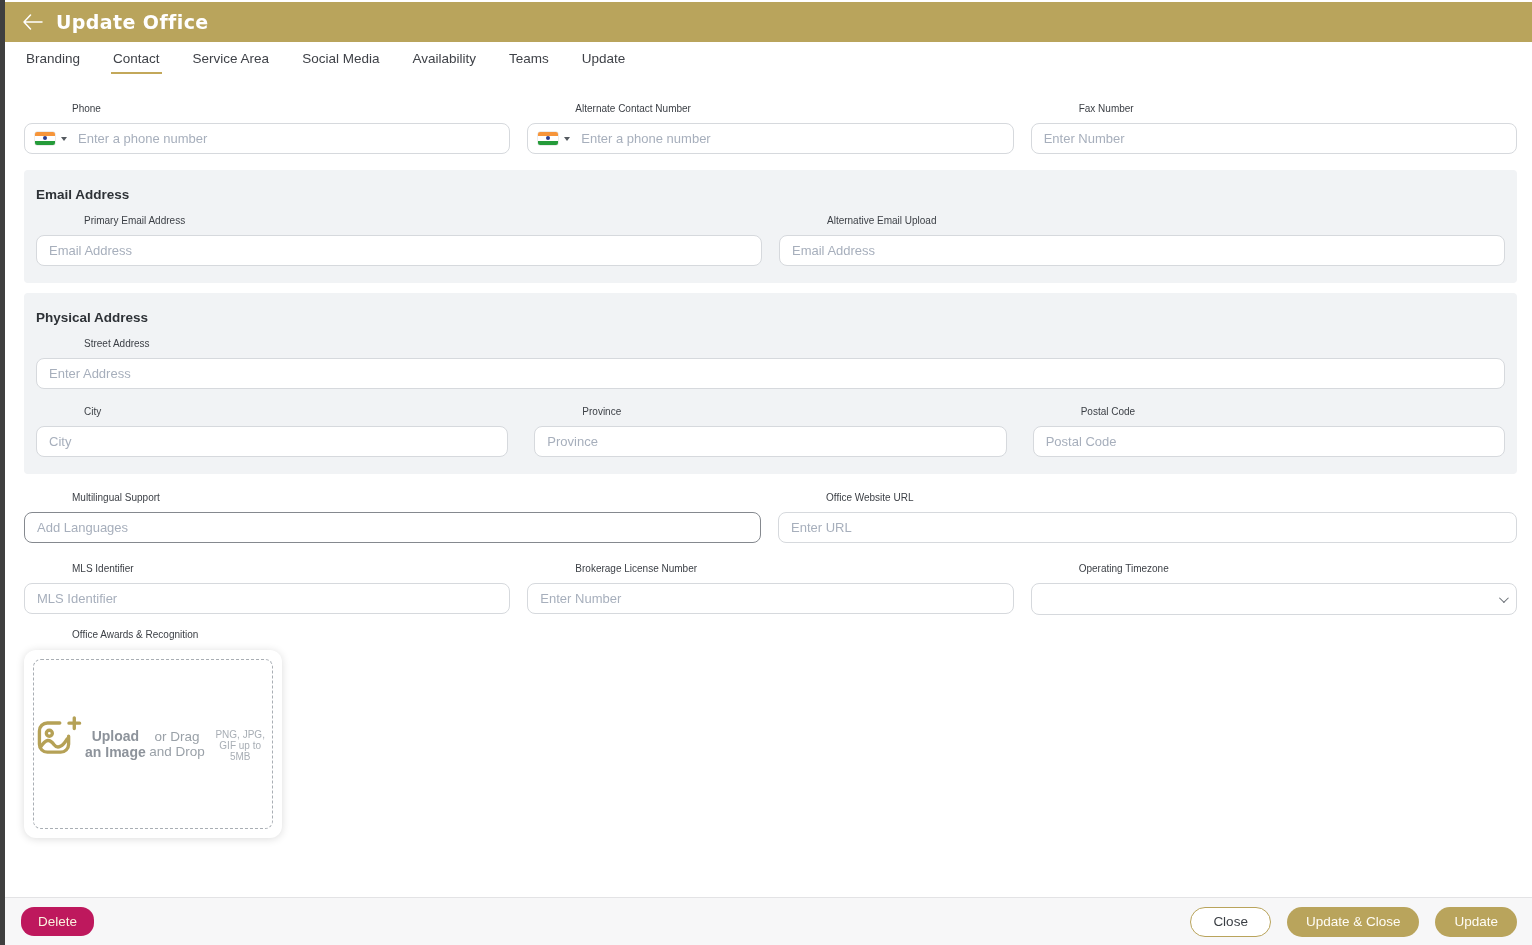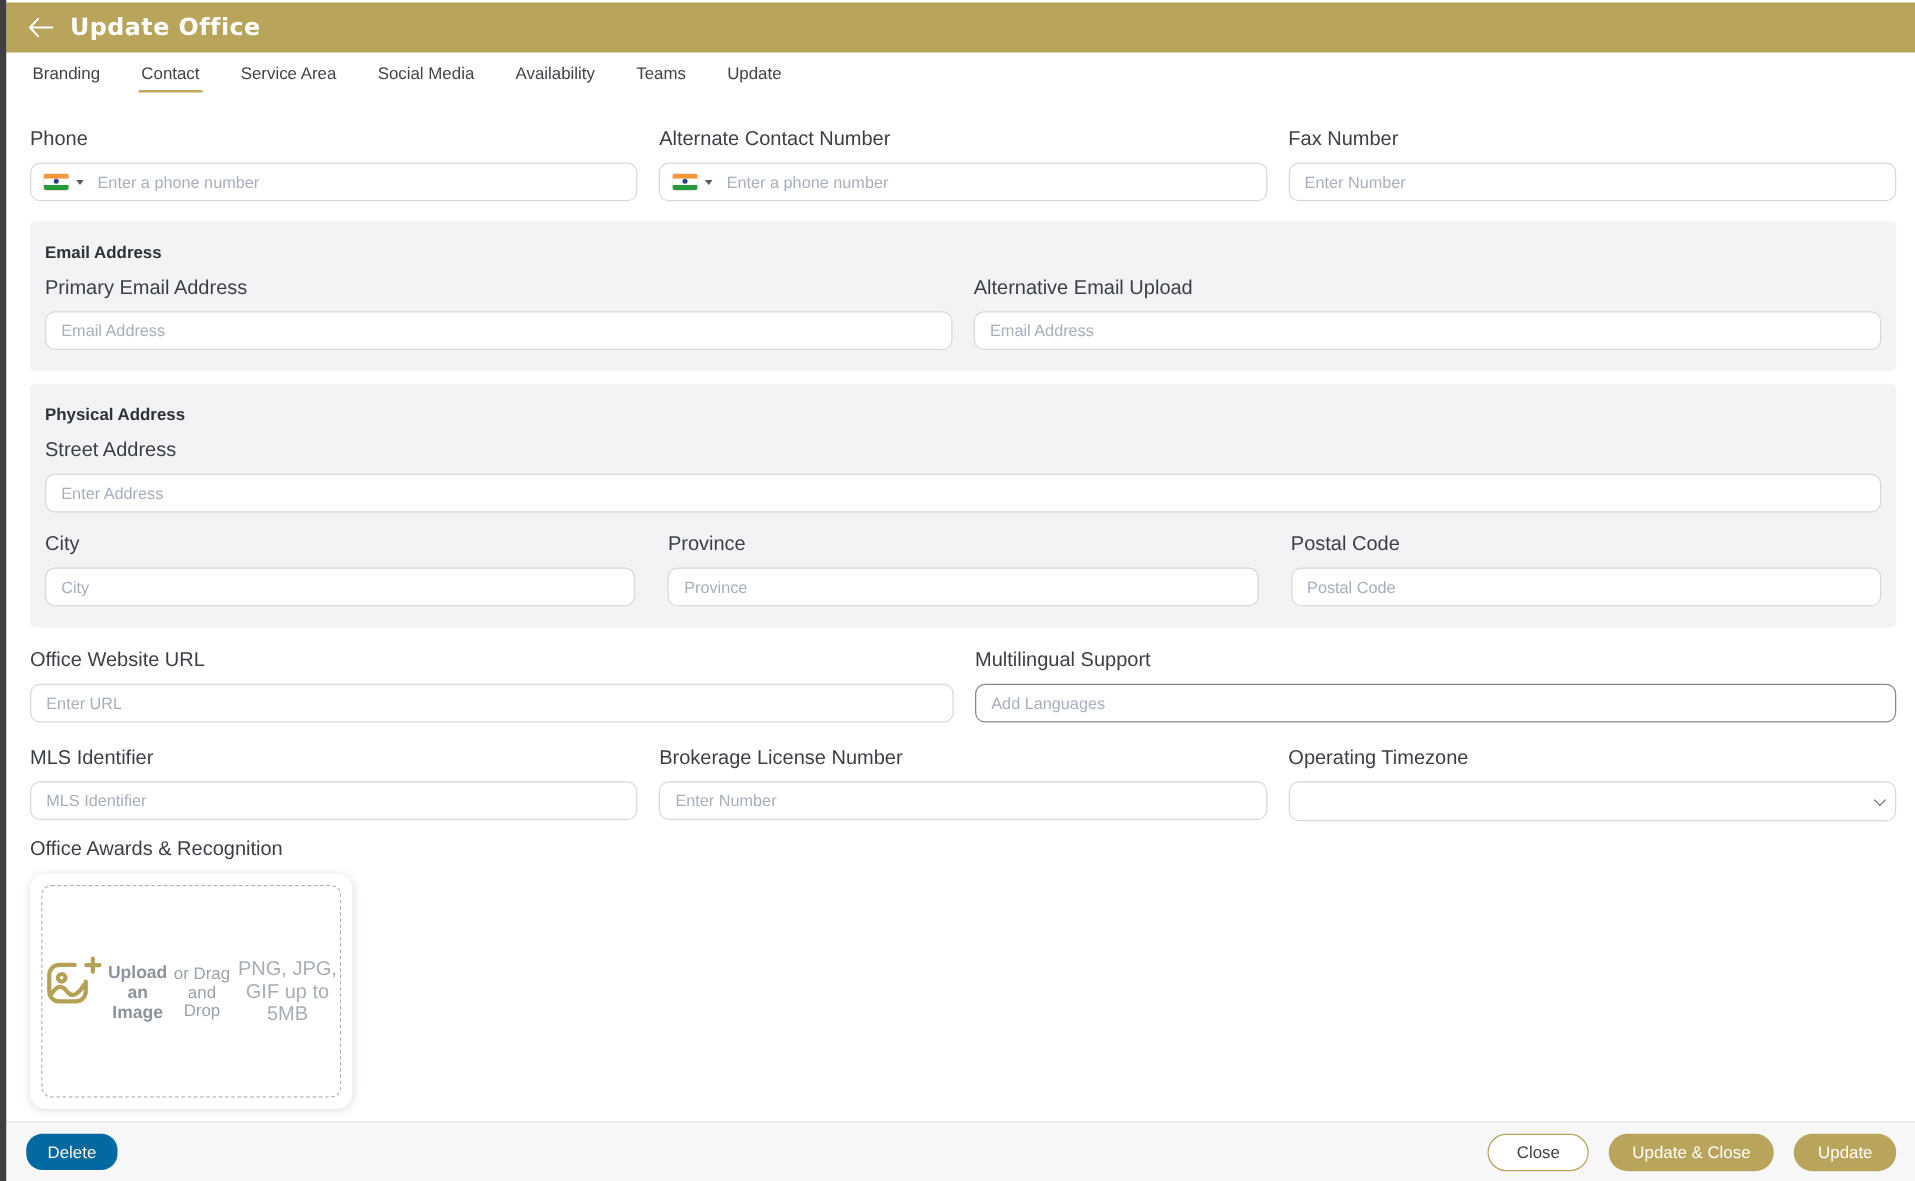--- a/index.html
+++ b/index.html
@@ -29,21 +29,21 @@
     margin-left: 5px; padding: 0 0 0 19px; height: 35px;
     display: flex; align-items: flex-start; gap: 29px;
   }
   .tab {
     font-size: 13.5px; color: #3f4248; padding: 9px 2px 6px; cursor: pointer;
     border-bottom: 2px solid transparent;
   }
   .tab.active { border-bottom-color: #c3a85a; }
   .content { margin-left: 5px; padding: 26px 15px 0 19px; }
 
-  .field-label { display: block; font-size: 16px; color: #3b3f45; margin-bottom: 9px; }
+  .field-label { display: block; font-size: 10px; color: #3b3f45; margin-bottom: 9px; margin-left: 48px; }
   .row { display: flex; gap: 17px; }
   .col { flex: 1; min-width: 0; }
 
   input.text-input {
     width: 100%; height: 31px; border: 1px solid #d6d9dd; border-radius: 8px;
     padding: 0 12px; font-size: 13px; color: #444; background: #fff; outline: none;
     font-family: Liberation Sans, sans-serif;
   }
   input::placeholder { color: #a7afbc; opacity: 1; }
   input.dark-border { border-color: #85898f; }
@@ -104,35 +104,35 @@
     border-radius: 12px; box-shadow: 0 1px 8px rgba(0,0,0,.14); padding: 9px;
   }
   .upload-drop {
     width: 100%; height: 100%; border: 1px dashed #a9aeb4; border-radius: 8px;
     display: flex; flex-direction: row; align-items: center; justify-content: center;
     gap: 3px; cursor: pointer; text-align: center;
   }
   .upload-icon { margin-bottom: 8px; }
   .upload-title { font-size: 14px; font-weight: 700; color: #8d939b; }
   .upload-sub { font-size: 13.5px; color: #9aa1a8; }
-  .upload-hint { font-size: 16px; color: #a8aeb5; margin-top: 2px; }
+  .upload-hint { font-size: 10px; color: #a8aeb5; margin-top: 2px; }
 
   .footer {
     position: absolute; left: 5px; right: 0; bottom: 0; height: 48px;
     background: #f7f7f8; border-top: 1px solid #e3e3e5;
     display: flex; align-items: center; justify-content: space-between;
     padding: 0 15px 0 16px; z-index: 10;
   }
   .btn {
     display: inline-flex; align-items: center; justify-content: center;
     font-size: 13.5px; border: none; cursor: pointer; white-space: nowrap;
     font-family: "Liberation Sans", sans-serif;
   }
   .btn-delete {
-    background: #0369a1; color: #fbf2df; height: 29px; padding: 0 17px; border-radius: 13px;
+    background: #be185d; color: #fbf2df; height: 29px; padding: 0 17px; border-radius: 13px;
   }
   .btn-close {
     background: #fff; border: 1px solid #b9a45c; color: #3b3f45;
     height: 30px; padding: 0 22px; border-radius: 15px;
   }
   .btn-gold {
     background: #b9a45c; color: #fffdf6; height: 30px; padding: 0 19px; border-radius: 15px;
   }
   .footer-right { display: flex; gap: 16px; align-items: center; }
 </style>
@@ -227,27 +227,27 @@
         <input type="text" class="text-input" placeholder="Province" style="">
       </div>
       <div class="col">
         <label class="field-label">Postal Code</label>
         <input type="text" class="text-input" placeholder="Postal Code" style="">
       </div>
     </div>
   </section>
 
   <div class="row web-row">
+    <div class="col">
+      <label class="field-label">Multilingual Support</label>
+      <input type="text" class="text-input dark-border" placeholder="Add Languages" style="">
+    </div>
     <div class="col col-left">
       <label class="field-label">Office Website URL</label>
       <input type="text" class="text-input" placeholder="Enter URL" style="">
-    </div>
-    <div class="col">
-      <label class="field-label">Multilingual Support</label>
-      <input type="text" class="text-input dark-border" placeholder="Add Languages" style="">
     </div>
   </div>
 
   <div class="row mls-row">
     <div class="col">
       <label class="field-label">MLS Identifier</label>
       <input type="text" class="text-input" placeholder="MLS Identifier" style="">
     </div>
     <div class="col">
       <label class="field-label">Brokerage License Number</label>

